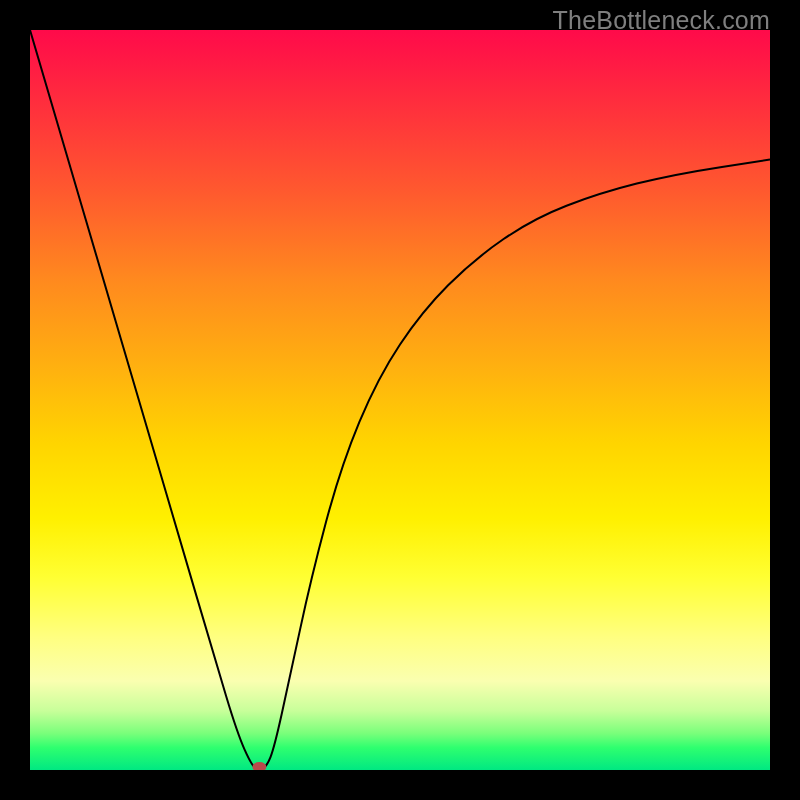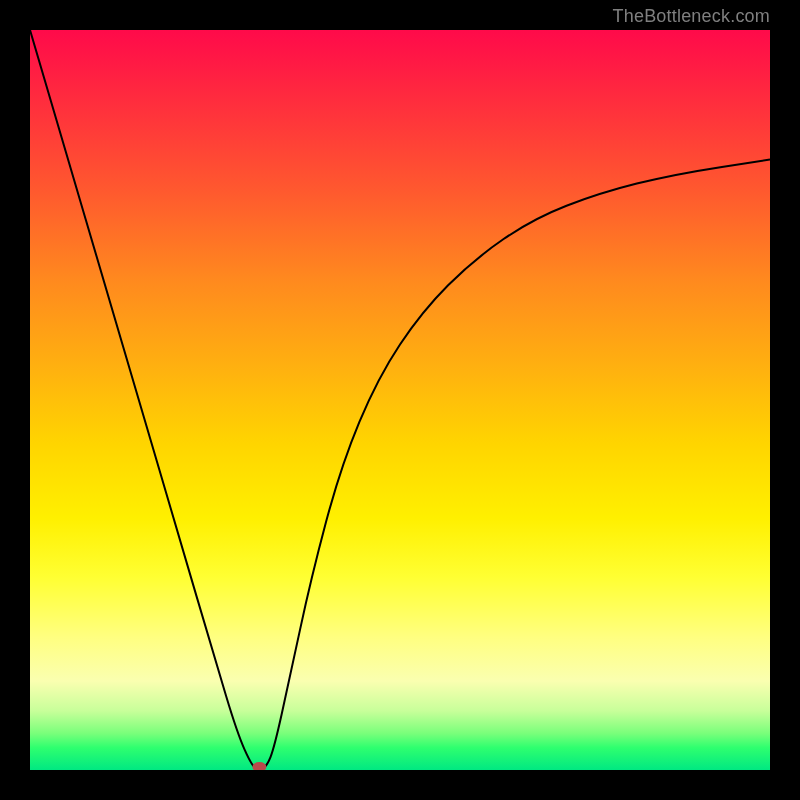--- a/index.html
+++ b/index.html
@@ -38,21 +38,21 @@
       #7bff7b 95%,
       #2eff6f 97%,
       #00e882 100%
     );
   }
   .watermark {
     position: absolute;
     top: 6px;
     right: 30px;
     color: #7f7f7f;
-    font-size: 18px;
+    font-size: 25px;
     letter-spacing: 0.2px;
     font-weight: 400;
   }
   svg.curve {
     position: absolute;
     left: 0;
     top: 0;
     width: 740px;
     height: 740px;
   }

